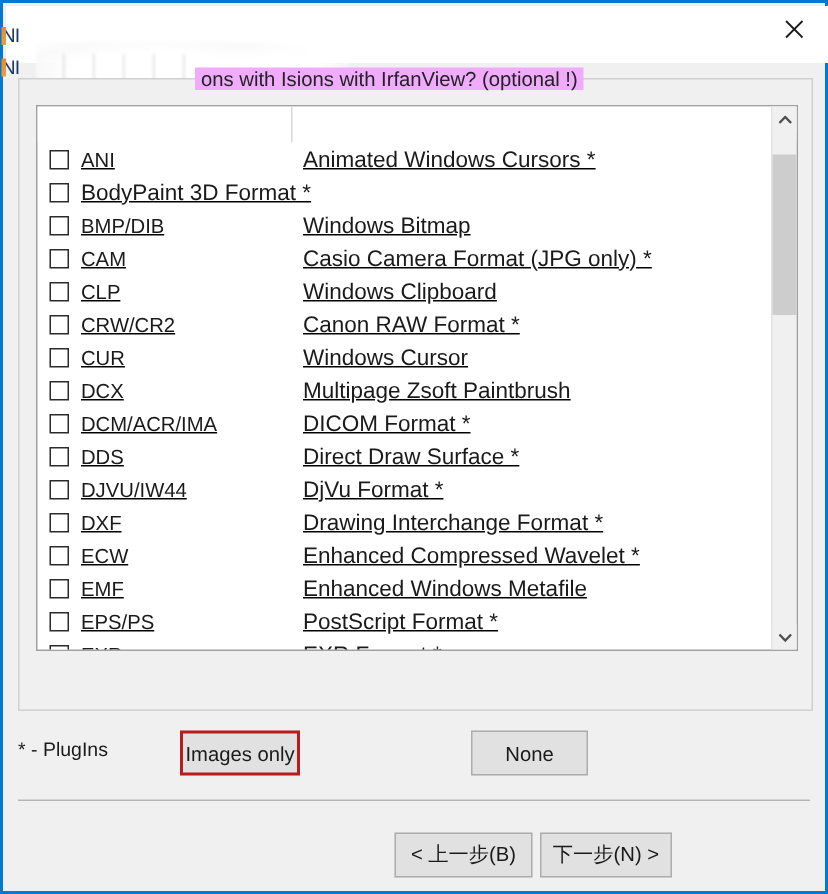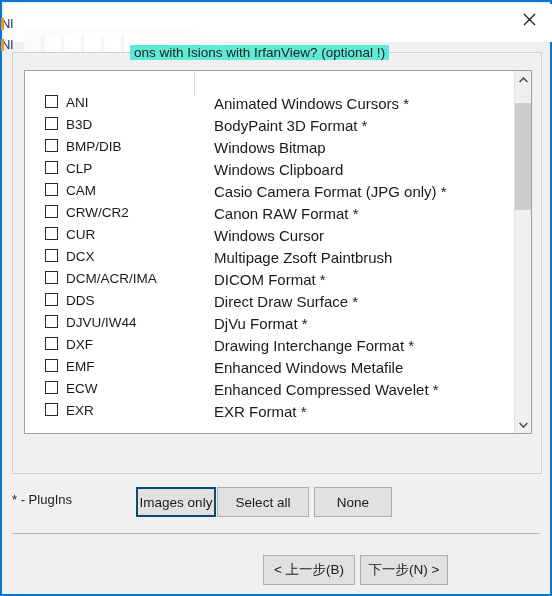--- a/index.html
+++ b/index.html
@@ -105,21 +105,21 @@
     position: absolute;
     left: 10px; top: 50px;
     width: 530px; height: 422px;
     box-sizing: border-box;
     border: 1px solid #d0d0d0;
     background: #f0f0f0;
   }
   #groupbox-title {
     position: absolute;
     left: 128px; top: 43px;
-    background: #5eead4;
+    background: #f0abfc;
     padding: 0 4px;
     font-size: 13.5px;
     color: #222;
     white-space: nowrap;
     z-index: 4;
   }
 
   
   #listview {
     position: absolute;
@@ -141,24 +141,25 @@
     left: 169px; top: 0;
     width: 1px; height: 24px;
     background: #d8d8d8;
   }
   #rows {
     position: relative;
   }
   .row {
     height: 22px;
     display: flex;
-    align-items: flex-start;
-    padding-left: 20px;
+    align-items: center;
+    padding-left: 8px;
     box-sizing: border-box;
     cursor: default;
+    text-decoration: underline;
   }
   .cb {
     width: 13px; height: 13px;
     box-sizing: border-box;
     border: 1px solid #2b2b2b;
     background: #ffffff;
     flex: 0 0 auto;
     margin-right: 8px;
   }
   .ext {
@@ -225,22 +226,21 @@
     font-family: "Liberation Sans", sans-serif;
     font-size: 13.5px;
     color: #1a1a1a;
     display: flex;
     align-items: center;
     justify-content: center;
     cursor: default;
   }
   #btn-images-only {
     left: 118px; top: 485px; width: 80px;
-    border: 2px solid #0c4a6e;
-    margin-left: 16px;
+    border: 2px solid #b91c1c;
   }
   #btn-select-all { left: 215px; top: 485px; width: 92px; }
   #btn-none       { left: 312px; top: 485px; width: 78px; }
 
   
   #separator {
     position: absolute;
     left: 10px; top: 531px;
     width: 528px; height: 1px;
     background: #b5b5b5;
@@ -303,40 +303,39 @@
     </div>
 
     <div id="rows">
         <div class="row">
           <span class="cb"></span>
           <span class="ext">ANI</span>
           <span class="desc">Animated Windows Cursors *</span>
         </div>
         <div class="row">
           <span class="cb"></span>
-          <span class="ext">B3D</span>
           <span class="desc">BodyPaint 3D Format *</span>
         </div>
         <div class="row">
           <span class="cb"></span>
           <span class="ext">BMP/DIB</span>
           <span class="desc">Windows Bitmap</span>
         </div>
         <div class="row">
           <span class="cb"></span>
+          <span class="ext">CAM</span>
+          <span class="desc">Casio Camera Format (JPG only) *</span>
+        </div>
+        <div class="row">
+          <span class="cb"></span>
           <span class="ext">CLP</span>
           <span class="desc">Windows Clipboard</span>
         </div>
         <div class="row">
           <span class="cb"></span>
-          <span class="ext">CAM</span>
-          <span class="desc">Casio Camera Format (JPG only) *</span>
-        </div>
-        <div class="row">
-          <span class="cb"></span>
           <span class="ext">CRW/CR2</span>
           <span class="desc">Canon RAW Format *</span>
         </div>
         <div class="row">
           <span class="cb"></span>
           <span class="ext">CUR</span>
           <span class="desc">Windows Cursor</span>
         </div>
         <div class="row">
           <span class="cb"></span>
@@ -358,27 +357,32 @@
           <span class="ext">DJVU/IW44</span>
           <span class="desc">DjVu Format *</span>
         </div>
         <div class="row">
           <span class="cb"></span>
           <span class="ext">DXF</span>
           <span class="desc">Drawing Interchange Format *</span>
         </div>
         <div class="row">
           <span class="cb"></span>
+          <span class="ext">ECW</span>
+          <span class="desc">Enhanced Compressed Wavelet *</span>
+        </div>
+        <div class="row">
+          <span class="cb"></span>
           <span class="ext">EMF</span>
           <span class="desc">Enhanced Windows Metafile</span>
         </div>
         <div class="row">
           <span class="cb"></span>
-          <span class="ext">ECW</span>
-          <span class="desc">Enhanced Compressed Wavelet *</span>
+          <span class="ext">EPS/PS</span>
+          <span class="desc">PostScript Format *</span>
         </div>
         <div class="row">
           <span class="cb"></span>
           <span class="ext">EXR</span>
           <span class="desc">EXR Format *</span>
         </div>
       </div>
 
     <div id="scrollbar">
       <div class="sb-arrow" id="sb-up">
@@ -392,21 +396,20 @@
           <path d="M0.6 1 L4.5 5 L8.4 1" fill="none" stroke="#505050" stroke-width="1.6"></path>
         </svg>
       </div>
     </div>
   </div>
 
 
   <div id="plugins-label">* - PlugIns</div>
 
   <div class="act-btn" id="btn-images-only">Images only</div>
-  <div class="act-btn" id="btn-select-all">Select all</div>
   <div class="act-btn" id="btn-none">None</div>
 
   <div id="separator"></div>
 
   <div class="nav-btn" id="btn-back">&lt; 上一步(B)</div>
   <div class="nav-btn" id="btn-next">下一步(N) &gt;</div>
   <div class="nav-btn" id="btn-exit">Exit</div>
 
 </div>
 

